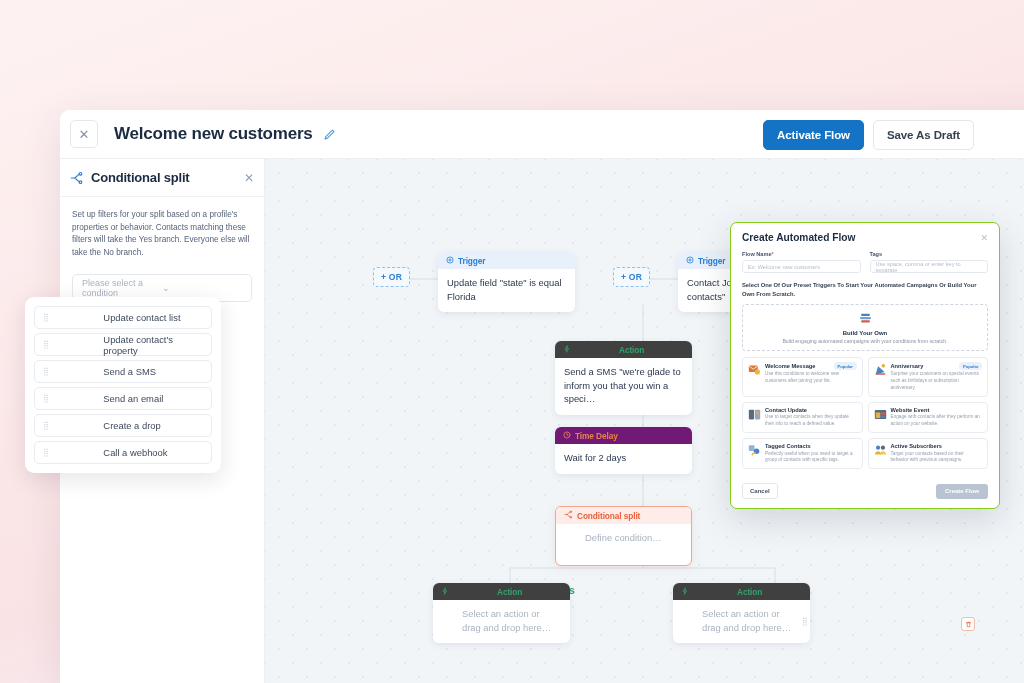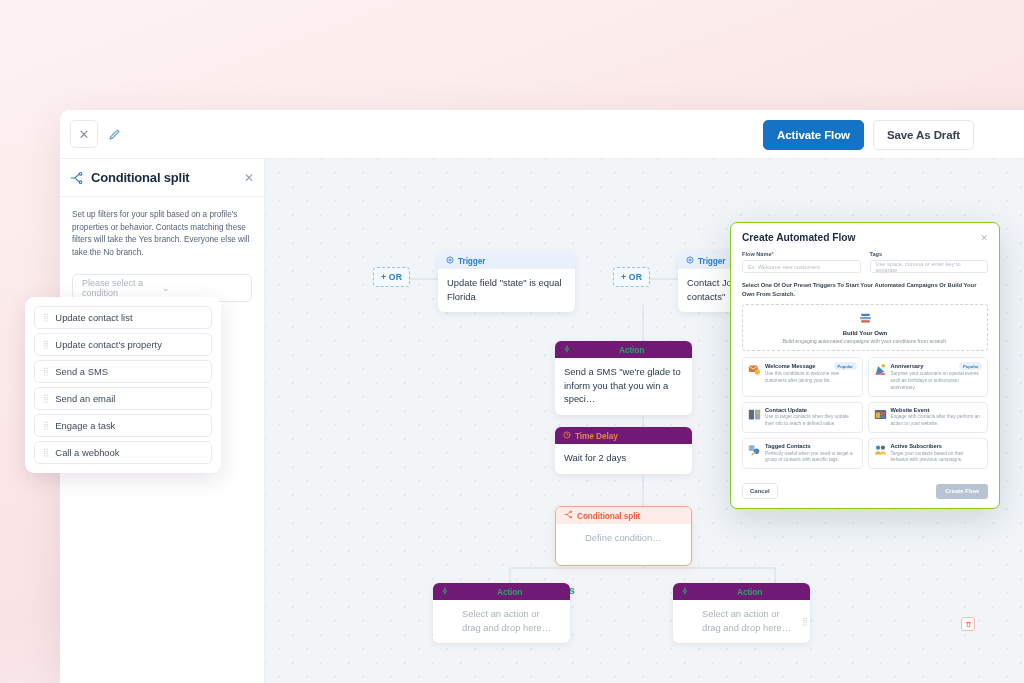--- a/index.html
+++ b/index.html
@@ -81,21 +81,21 @@
     background: #fff; border-radius: 9px; padding: 9px;
     box-shadow: 0 6px 22px rgba(60,40,70,.13); z-index: 20;
   }
   .action-item {
     height: 23px; border: 1px solid #e8ecf1; border-radius: 5px;
     display: flex; align-items: center; padding: 0 8px;
     margin-bottom: 4px; background: #fff; cursor: grab;
   }
   .action-item:last-child { margin-bottom: 0; }
   .grip { color: #ccd4de; font-size: 8px; letter-spacing: .5px; margin-right: 6px; line-height: 1;}
-  .action-item span.lbl { font-size: 9.4px; color: #3d4a5d; }
+  .action-item span.lbl { font-size: 9.4px; color: #3d4a5d; margin-left: 48px; }
 
   
   #canvas {
     position: relative; flex: 1; background-color: #f1f5f8;
     background-image: radial-gradient(#e2e8ee 1.1px, transparent 1.2px),
                       radial-gradient(#e2e8ee 1.1px, transparent 1.2px);
     background-size: 28px 28px, 28px 28px;
     background-position: 0 0, 14px 14px;
     overflow: hidden;
   }
@@ -105,21 +105,21 @@
   .node {
     position: absolute; background: #fff; border-radius: 6px;
     box-shadow: 0 2px 7px rgba(40,60,90,.09); overflow: hidden;
   }
   .node-head {
     height: 17px; display: flex; align-items: center; gap: 4px;
     padding: 0 8px; font-size: 8.3px; font-weight: bold; letter-spacing: -.1px;
   }
   .node-body { padding: 7px 9px 9px 9px; font-size: 9.4px; line-height: 1.45; }
   .head-trigger { background: #e8f1fb; color: #2a7fd4; }
-  .head-action  { background: #701a75; color: #2fa36b; gap: 48px; }
+  .head-action  { background: #404040; color: #2fa36b; gap: 48px; }
   .head-delay   { background: #701a75; color: #e8834a; }
   .head-split   { background: #fdece7; color: #e8603c; }
   .body-filled { color: #2b3950; }
   .body-empty  { color: #a9b3c1; margin-left: 20px; }
 
   .or-chip {
     position: absolute; border: 1px dashed #8fc0ea; border-radius: 4px;
     background: #f4f9fe; color: #2a7fd4; font-size: 8.6px; font-weight: bold;
     padding: 4px 7px; cursor: pointer; letter-spacing: .2px;
   }
@@ -199,20 +199,21 @@
 </style>
 </head>
 <body>
 
 <div id="app-window">
 
   <div id="app-header">
     <div class="close-box">
       <span>✕</span>
     </div>
+    <div id="flow-title">Welcome new customers</div>
     <div class="pencil-icon">
       <svg width="13" height="13" viewBox="0 0 16 16" fill="none" stroke="#5b9bd8" stroke-width="1.4" stroke-linecap="round" stroke-linejoin="round">
         <path d="M11.5 2.5l2 2L5.5 12.5 2.5 13.5l1-3z"></path>
       </svg>
     </div>
     <div id="header-actions">
       <div class="btn btn-primary">Activate Flow</div>
       <div class="btn btn-secondary">Save As Draft</div>
     </div>
   </div>
@@ -375,21 +376,21 @@
   <div class="action-item">
     <span class="grip">⣿</span>
     <span class="lbl">Send a SMS</span>
   </div>
   <div class="action-item">
     <span class="grip">⣿</span>
     <span class="lbl">Send an email</span>
   </div>
   <div class="action-item">
     <span class="grip">⣿</span>
-    <span class="lbl">Engage a task</span>
+    <span class="lbl">Create a drop</span>
   </div>
   <div class="action-item">
     <span class="grip">⣿</span>
     <span class="lbl">Call a webhook</span>
   </div>
 </div>
 
 <div id="modal">
   <div id="modal-head">
     <div id="modal-title">Create Automated Flow</div>

